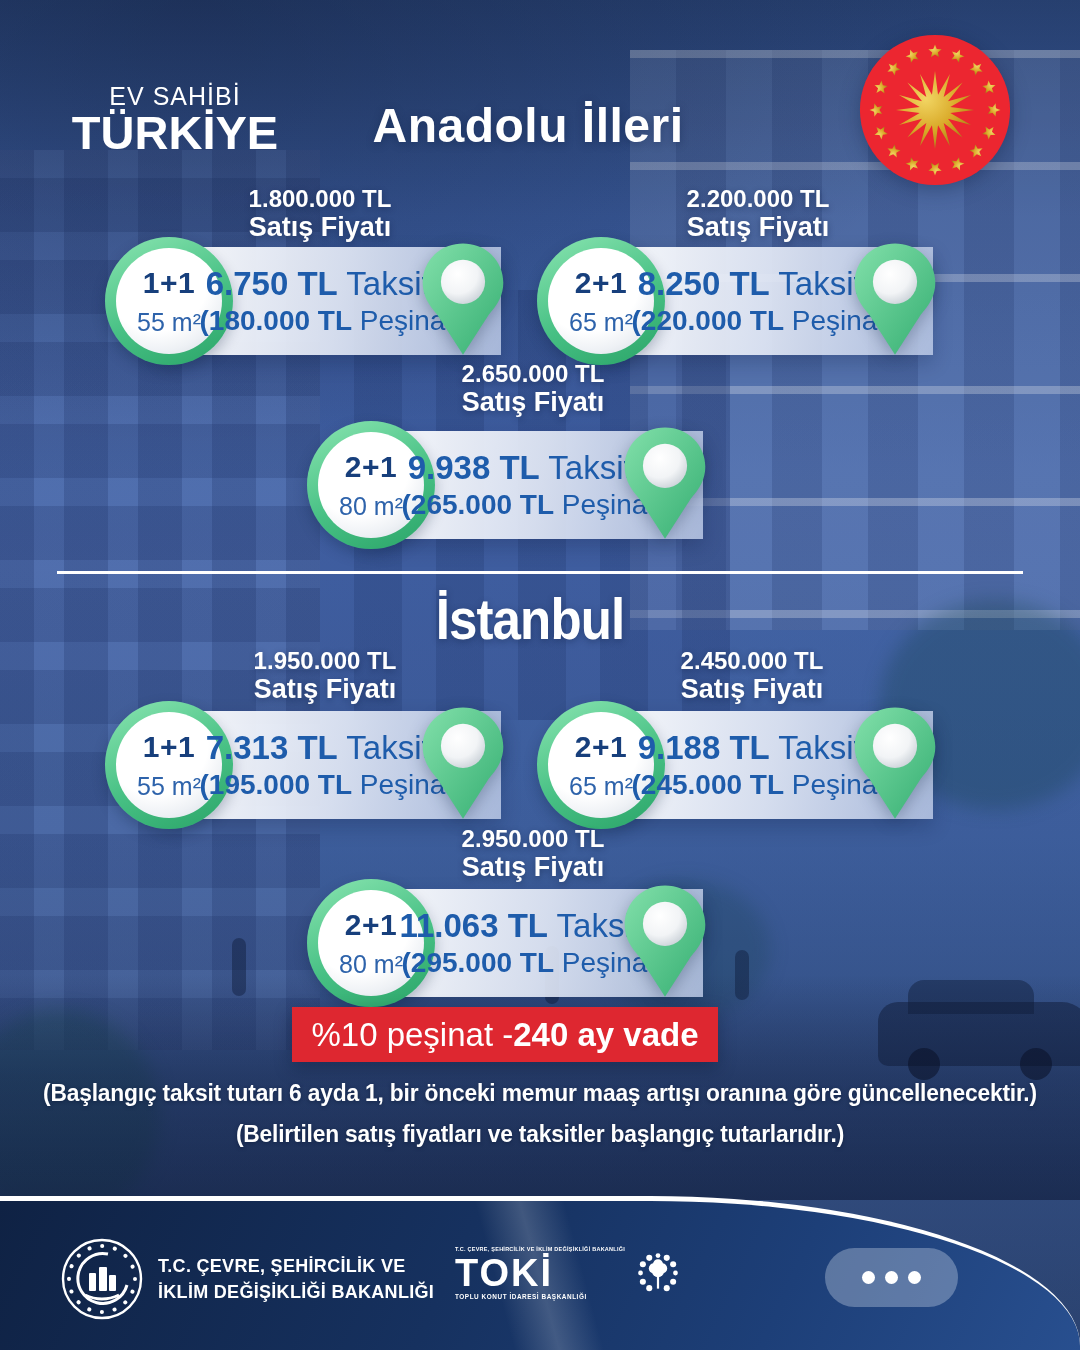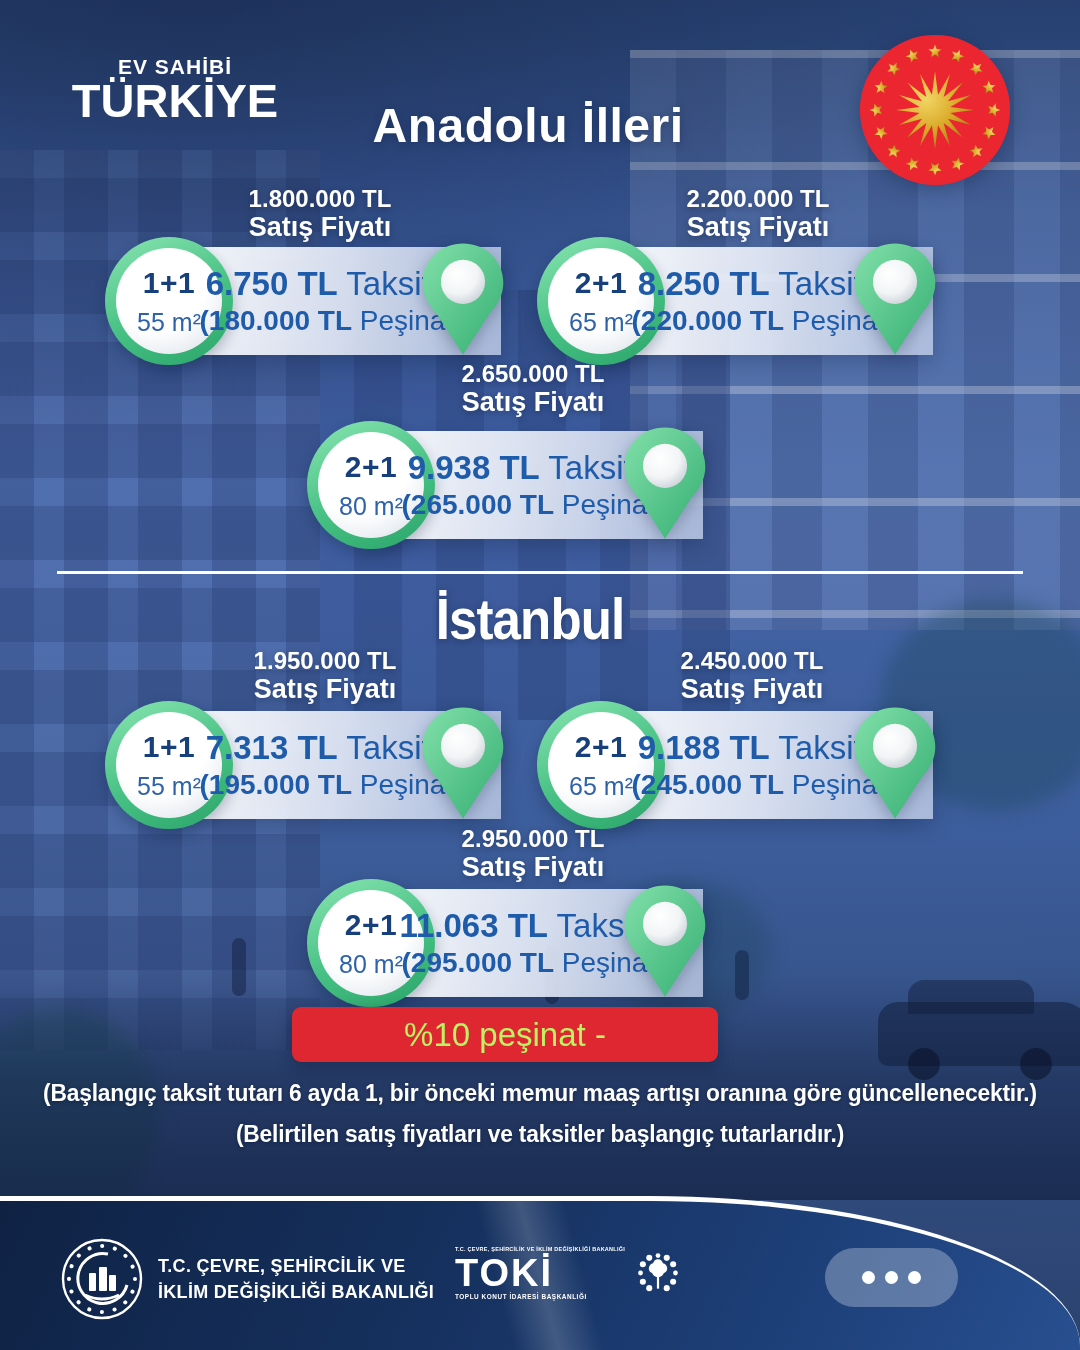--- a/index.html
+++ b/index.html
@@ -28,21 +28,21 @@
   .car-roof{left:908px;top:980px;width:126px;height:34px;background:rgba(12,22,45,.45);border-radius:16px 16px 0 0;}
   .wheel{width:32px;height:32px;border-radius:50%;background:rgba(5,10,25,.55);top:1048px;}
   .w1{left:908px;} .w2{left:1020px;}
   .person{width:14px;height:58px;border-radius:7px;background:rgba(10,22,48,.45);}
   .p1{left:232px;top:938px;} .p2{left:545px;top:946px;} .p3{left:735px;top:950px;height:50px;}
   .tint{left:0;top:0;width:1080px;height:1350px;
     background:radial-gradient(120% 55% at 18% 0%,rgba(10,20,45,.32),transparent 60%),
                linear-gradient(180deg,rgba(23,40,80,.22),rgba(40,70,140,.08) 35%,rgba(28,50,100,.18) 82%);}
   
   .brand{position:absolute;left:70px;top:56px;width:210px;text-align:center;color:#fff;line-height:1;}
-  .brand-1{font-size:21px;font-weight:700;letter-spacing:1px;}
+  .brand-1{font-size:25px;font-weight:400;letter-spacing:1px;margin-top:28px;}
   .brand-2{font-size:47px;font-weight:800;letter-spacing:0;}
   .section-title{position:absolute;color:#fff;font-weight:800;white-space:nowrap;
     text-shadow:0 2px 8px rgba(10,25,60,.35);}
   .title-anadolu{left:528px;top:98px;transform:translateX(-50%);font-size:48px;letter-spacing:.5px;}
   .title-istanbul{left:530px;top:585px;transform:translateX(-50%) scaleX(.88);font-size:58px;letter-spacing:-1px;}
   .divider{position:absolute;left:57px;right:57px;top:571px;height:3px;background:#fff;}
   
   .price-head{position:absolute;transform:translateX(-50%);text-align:center;color:#fff;white-space:nowrap;
     text-shadow:0 2px 6px rgba(10,25,60,.4);line-height:1.05;}
   .ph1{font-size:24px;font-weight:800;}
@@ -63,22 +63,22 @@
   .card-text{position:absolute;left:132px;right:90px;top:0;bottom:0;display:flex;flex-direction:column;
     justify-content:center;align-items:center;text-align:center;color:#1e5cab;line-height:1.05;white-space:nowrap;}
   .ct1{font-size:33px;}
   .ct2{font-size:28px;margin-top:4px;}
   .b{font-weight:800;}
   .pin{position:absolute;right:4px;top:2px;width:96px;height:126px;filter:drop-shadow(0 5px 8px rgba(10,30,60,.3));}
   
   .seal{position:absolute;left:857px;top:32px;width:156px;height:156px;filter:drop-shadow(0 4px 10px rgba(10,25,60,.35));}
   
   .banner{position:absolute;left:292px;top:1007px;width:426px;height:55px;background:#de2730;
-    display:flex;align-items:center;justify-content:center;color:#bef264;font-size:33px;white-space:nowrap;
-    box-shadow:0 6px 16px rgba(10,20,45,.35);border-radius:9px;}
+    display:flex;align-items:center;justify-content:center;color:#ffffff;font-size:33px;white-space:nowrap;
+    box-shadow:0 6px 16px rgba(10,20,45,.35);}
   .banner .reg{font-weight:400;}
   .banner .b{font-weight:800;}
   .disclaimer{position:absolute;left:50%;width:1040px;text-align:center;color:#fff;font-weight:700;
     font-size:23.5px;letter-spacing:-.2px;transform:translateX(-50%) scaleX(.97);
     text-shadow:0 1px 4px rgba(10,25,55,.6);white-space:nowrap;}
   .d1{top:1080px;} .d2{top:1121px;}
   
   .footer{position:absolute;left:0;right:0;top:1196px;height:154px;
     background:linear-gradient(115deg,#0f2244 0%,#16315f 42%,#1d3f78 72%,#284f8f 100%);
     border-top:5px solid #ffffff;border-top-right-radius:430px 150px;overflow:hidden;}
@@ -300,20 +300,21 @@
       <div class="ct1"><span class="b">11.063 TL</span> <span>Taksitle</span></div>
       <div class="ct2"><span class="b">(295.000 TL</span> <span>Peşinat)</span></div>
     </div>
     <svg class="pin">
         <use href="#sym-pin"></use>
       </svg>
   </div>
 
   <div class="banner">
     <span class="reg">%10 peşinat - </span>
+    <span class="b">240 ay vade</span>
   </div>
 
   <div class="disclaimer d1">(Başlangıç taksit tutarı 6 ayda 1, bir önceki memur maaş artışı oranına göre güncellenecektir.)</div>
   <div class="disclaimer d2">(Belirtilen satış fiyatları ve taksitler başlangıç tutarlarıdır.)</div>
 
   <div class="footer">
     <div class="ministry">
       <svg class="min-emblem" viewBox="-42 -42 84 84">
         <circle r="39" fill="none" stroke="#fff" stroke-width="2.4"></circle>
         <circle r="33" fill="none" stroke="#fff" stroke-width="4" stroke-dasharray="0.1 12.85" stroke-linecap="round"></circle>

